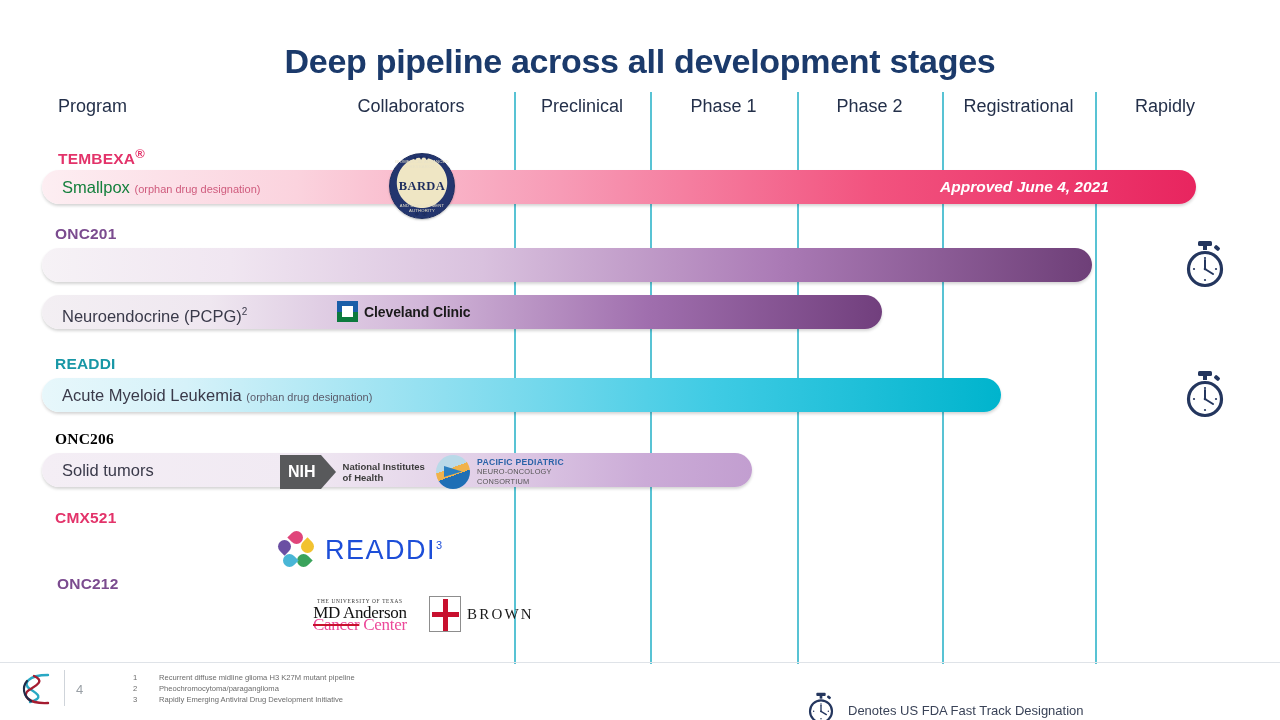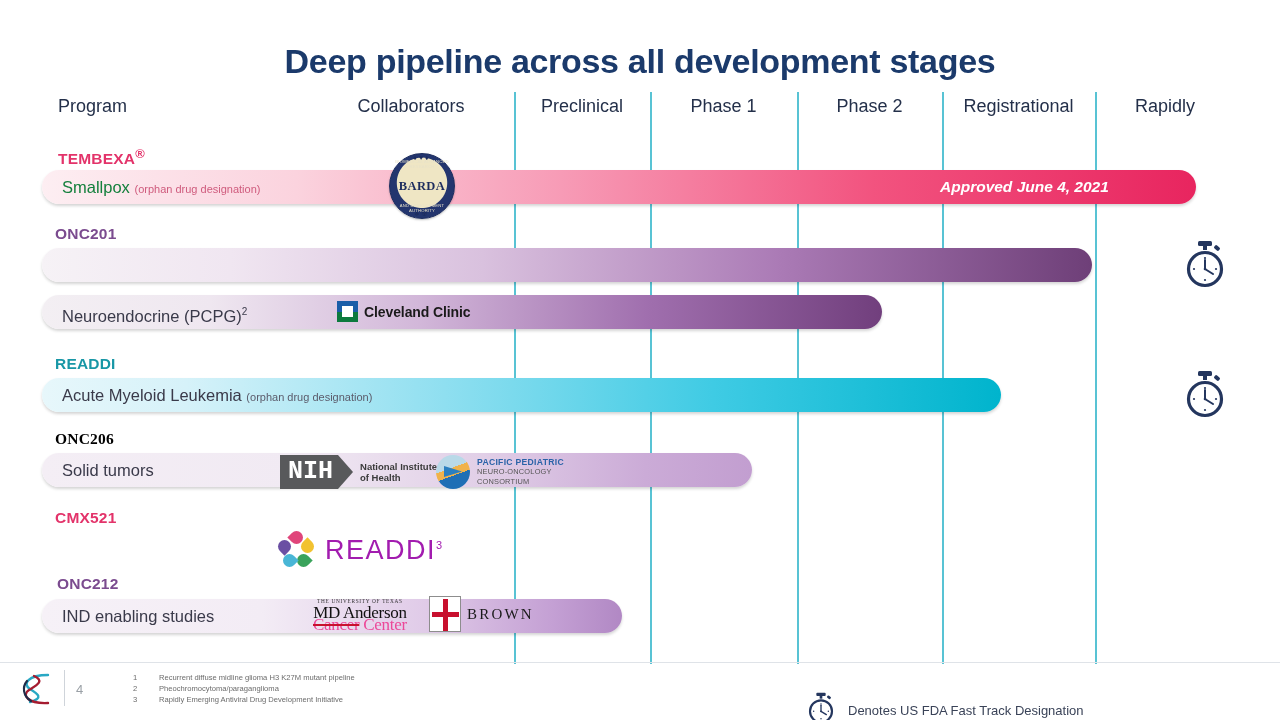--- a/index.html
+++ b/index.html
@@ -93,23 +93,23 @@
   }
   .cc-mark::after {
     content: ""; position: absolute; left: 5px; top: 5px; width: 11px; height: 11px;
     background: #fff;
   }
   .cc-text { font-size: 14px; font-weight: bold; color: #1a1a1a; letter-spacing: -.1px; }
 
   
   .nih-wrap { display: flex; align-items: center; }
   .nih-box {
-    background: #58595b; color: #fff; font-weight: bold; font-size: 25px;
+    background: #58595b; color: #fff; font-weight: bold; font-size: 16px;
     padding: 3px 5px 3px 8px; letter-spacing: 0px; line-height: 28px;
-    position: relative; font-family: Liberation Mono, monospace;
+    position: relative; font-family: Liberation Sans, sans-serif;
   }
   .nih-arrow {
     width: 0; height: 0; border-top: 17px solid transparent;
     border-bottom: 17px solid transparent; border-left: 15px solid #58595b;
   }
   .nih-text { font-size: 9.5px; font-weight: bold; color: #3b3b3b; line-height: 11px; margin-left: 7px; }
 
   
   .pnoc-wrap { display: flex; align-items: center; gap: 7px; }
   .pnoc-mark {
@@ -126,21 +126,21 @@
   .pnoc-text .l2 { font-size: 7.4px; color: #555; letter-spacing: .2px; }
 
   
   .readdi-wrap { display: flex; align-items: center; gap: 9px; }
   .readdi-mark { width: 38px; height: 38px; position: relative; }
   .readdi-mark i {
     position: absolute; width: 13px; height: 13px; border-radius: 50% 50% 50% 0;
     display: block;
   }
   .readdi-text {
-    font-size: 27px; font-weight: 400; color: #a21caf; letter-spacing: 1.5px;
+    font-size: 27px; font-weight: 400; color: #1d4ed8; letter-spacing: 1.5px;
     font-family: "Liberation Sans", sans-serif;
   }
   .readdi-text sup { font-size: 11px; }
 
   
   .mda { text-align: center; line-height: 12px; font-family: "Liberation Serif", serif; }
   .mda .tiny { font-size: 5.3px; letter-spacing: .7px; color: #333; }
   .mda .l1 { font-size: 17px; color: #111; letter-spacing: -.3px; }
   .mda .l2 { font-size: 17px; color: #ec4899; letter-spacing: -.3px; }
   .mda .strike { text-decoration: line-through; text-decoration-color: #c8102e; text-decoration-thickness: 1.6px; }
@@ -275,26 +275,20 @@
       <i style="left:19px; top:23px; background:#3aa35b; transform:rotate(-135deg);"></i>
       <i style="left:5px;  top:23px; background:#49b6d6; transform:rotate(-135deg);"></i>
       <i style="left:0px;  top:9px;  background:#6a4fa3; transform:rotate(-45deg);"></i>
     </div>
     <div class="readdi-text">
       <span>READDI</span><sup>3</sup>
     </div>
   </div>
 
   <div class="prog-label" style="left:57px; top:575px; color:#7b4b8f;">ONC212</div>
-  <div class="row" style="left:0; top:599px; width:1280px;">
-    <div class="bar" style="left:42px; width:580px; background:linear-gradient(to right,#f6f1f7 0%,#f3ecf5 38%,#e0cbe8 66%,#c4a0d4 88%,#b188c4 100%);"></div>
-    <div class="bar-label" style="left:42px;">
-      <span style="color:#3a3a4a;">IND enabling studies</span>
-    </div>
-  </div>
 
   <div class="logo mda" style="left:285px; top:595px;margin-left:28px;">
     <div class="tiny">THE UNIVERSITY OF TEXAS</div>
     <div class="l1">MD Anderson</div>
     <div class="l2"><span class="strike">Cancer</span> <span>Center</span></div>
   </div>
 
   <div class="logo brown-wrap" style="left:429px; top:596px;">
     <div class="brown-seal"></div>
     <div class="brown-text">BROWN</div>

